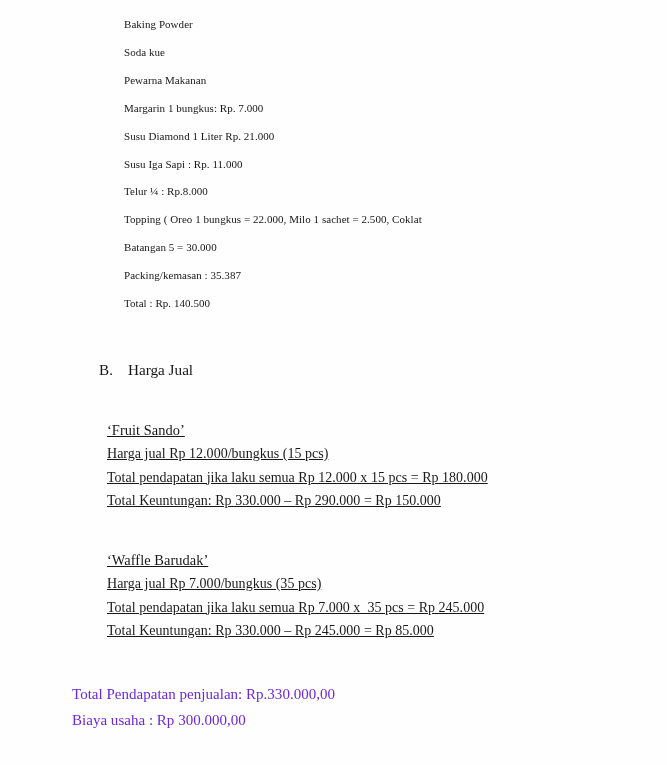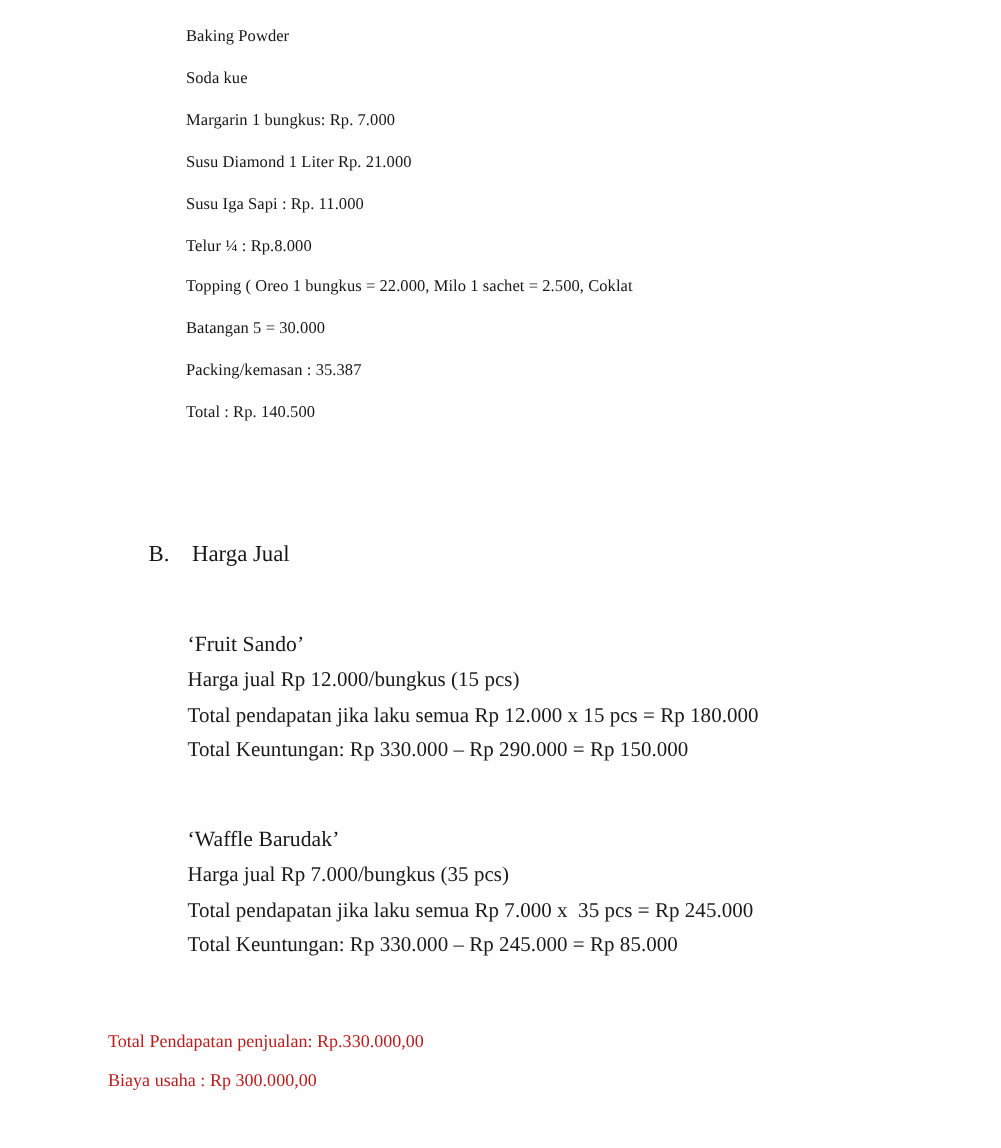--- a/index.html
+++ b/index.html
@@ -57,22 +57,23 @@
     flex: 0 0 29px;
   }
 
   .section-title {
     white-space: pre;
   }
 
   
   .product-block {
     position: absolute;
-    left: 125px;
+    left: 107px;
     width: 470px;
+    text-decoration: underline;
   }
 
   .product-block.sando { top: 418px; }
   .product-block.waffle { top: 548px; }
 
   .product-name {
     font-size: 14.4px;
     line-height: 24px;
     letter-spacing: 0.05px;
     white-space: pre;
@@ -89,35 +90,36 @@
 
   
   .summary-block {
     position: absolute;
     left: 72px;
     top: 682px;
     width: 480px;
   }
 
   .summary-line {
-    font-size: 12px;
+    font-size: 15px;
     line-height: 25.5px;
     letter-spacing: 0.02px;
     white-space: pre;
-    color: #b91c1c;
+    color: #6d28d9;
   }
 </style>
 </head>
 <body>
 
 <div class="page">
 
   <div class="cost-list">
     <div class="cost-line">Baking Powder</div>
     <div class="cost-line">Soda kue</div>
+    <div class="cost-line">Pewarna Makanan</div>
     <div class="cost-line">Margarin 1 bungkus: Rp. 7.000</div>
     <div class="cost-line">Susu Diamond 1 Liter Rp. 21.000</div>
     <div class="cost-line">Susu Iga Sapi : Rp. 11.000</div>
     <div class="cost-line">Telur ¼ : Rp.8.000</div>
     <div class="cost-line">Topping ( Oreo 1 bungkus = 22.000, Milo 1 sachet = 2.500, Coklat</div>
     <div class="cost-line">Batangan 5 = 30.000</div>
     <div class="cost-line">Packing/kemasan : 35.387</div>
     <div class="cost-line">Total : Rp. 140.500</div>
   </div>
 

